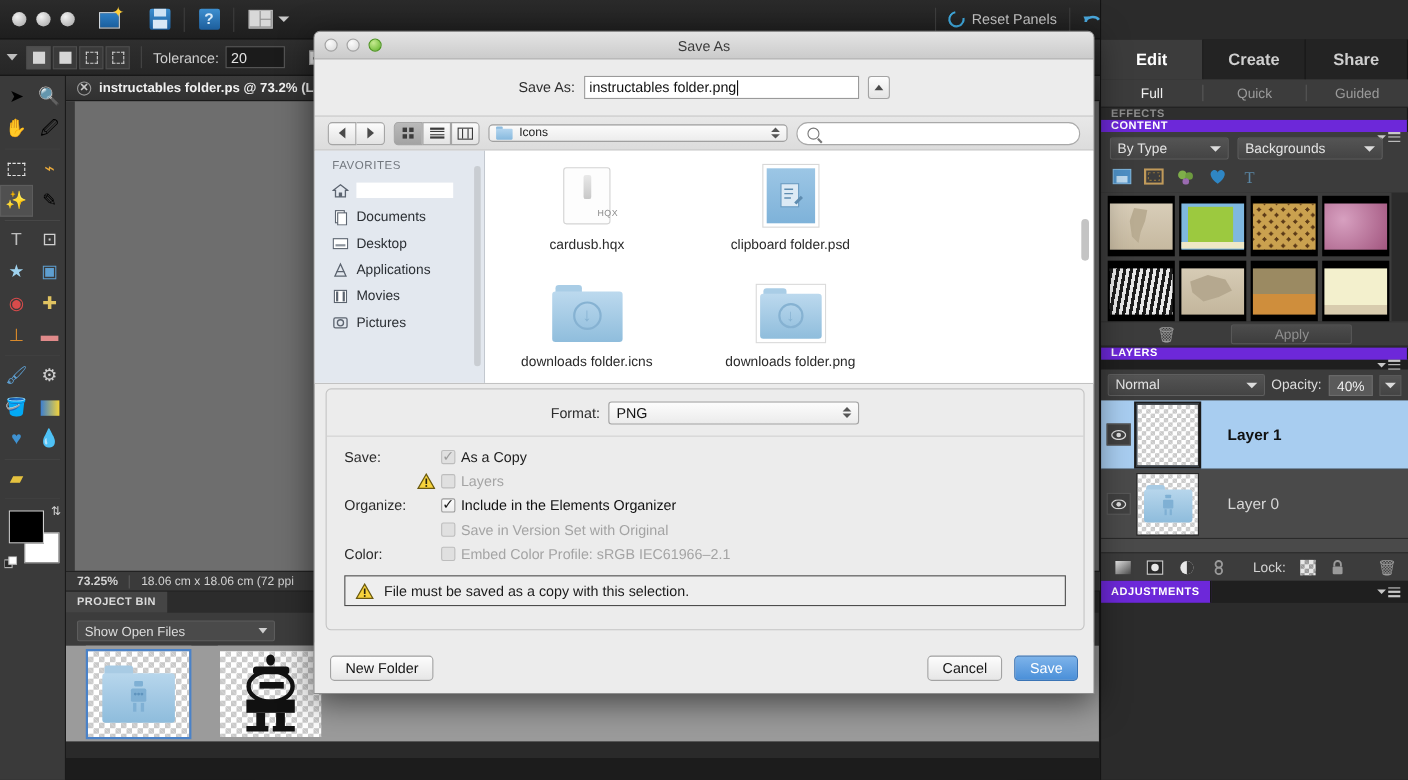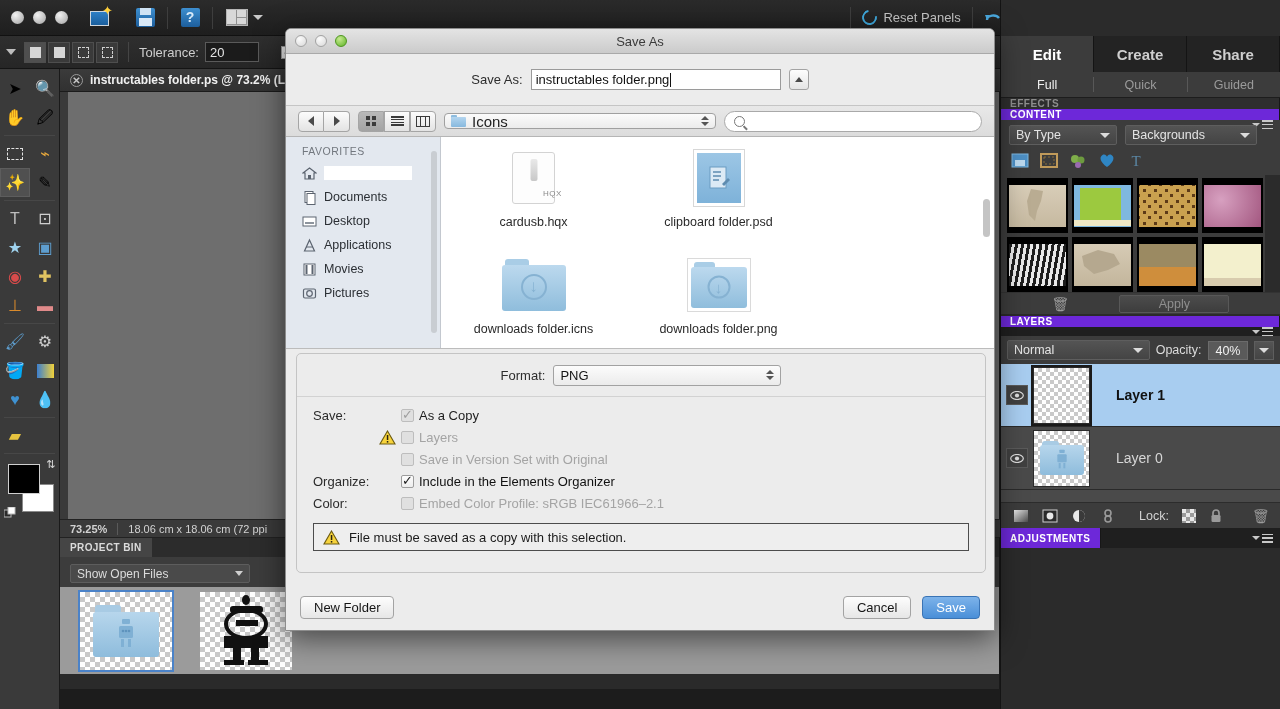--- a/index.html
+++ b/index.html
@@ -285,21 +285,21 @@
   .grid-icon { display: grid; grid-template-columns: 4px 4px; grid-template-rows: 4px 4px; gap: 2px; }
   .grid-icon i { background: #3b3b3b; display: block; }
   .list-icon { width: 13px; height: 10px; display: flex; flex-direction: column; justify-content: space-between; }
   .list-icon i { height: 1.6px; background: #3b3b3b; display: block; }
   .col-icon { width: 14px; height: 11px; border: 1.3px solid #3b3b3b; display: flex; }
   .col-icon i { flex: 1; border-right: 1.3px solid #3b3b3b; }
   .col-icon i:last-child { border-right: none; }
 
   .path-dd { flex: 0 0 272px; height: 16px; background: linear-gradient(#fbfbfb,#ececec);
     border: 1px solid #a0a0a0; border-radius: 4px; display: flex; align-items: center;
-    gap: 6px; padding: 0 6px; font-size: 15px; color: #1d1d1d; }
+    gap: 6px; padding: 0 6px; font-size: 11px; color: #1d1d1d; }
   .mini-folder { width: 15px; height: 12px; position: relative; }
   .mini-folder .t { position: absolute; left: 0; top: 0; width: 6px; height: 3px;
     background: #8dbcdf; border-radius: 1px 1px 0 0; }
   .mini-folder .b { position: absolute; left: 0; top: 2px; width: 15px; height: 10px;
     background: linear-gradient(#b3d5ef,#87b9de); border-radius: 1px; }
   .updown { margin-left: auto; display: flex; flex-direction: column; gap: 2px; }
   .updown .u { width: 0; height: 0; border-left: 4px solid transparent; border-right: 4px solid transparent;
     border-bottom: 4px solid #555; }
   .updown .d { width: 0; height: 0; border-left: 4px solid transparent; border-right: 4px solid transparent;
     border-top: 4px solid #555; }
@@ -1057,28 +1057,28 @@
                   <path d="M8.5 1 L16 14 H1 Z" fill="#f7d33c" stroke="#6b5a10" stroke-width="1.1"></path>
                   <rect x="7.8" y="5" width="1.5" height="5" fill="#2a2410"></rect>
                   <rect x="7.8" y="11" width="1.5" height="1.6" fill="#2a2410"></rect>
                 </svg>
             </span>
           </span>
           <span class="chk dim"></span>
           <span class="opt-text dim">Layers</span>
         </div>
         <div class="opt-line">
+          <span class="opt-key">Organize:</span>
+          <span class="chk on"></span>
+          <span class="opt-text strong">Include in the Elements Organizer</span>
+        </div>
+        <div class="opt-line">
           <span class="opt-key"></span>
           <span class="chk dim"></span>
           <span class="opt-text dim">Save in Version Set with Original</span>
-        </div>
-        <div class="opt-line">
-          <span class="opt-key">Organize:</span>
-          <span class="chk on"></span>
-          <span class="opt-text strong">Include in the Elements Organizer</span>
         </div>
         <div class="opt-line">
           <span class="opt-key">Color:</span>
           <span class="chk dim"></span>
           <span class="opt-text dim">Embed Color Profile:  sRGB IEC61966–2.1</span>
         </div>
       </div>
 
       <div class="warn-box">
         <span class="warn-tri">

